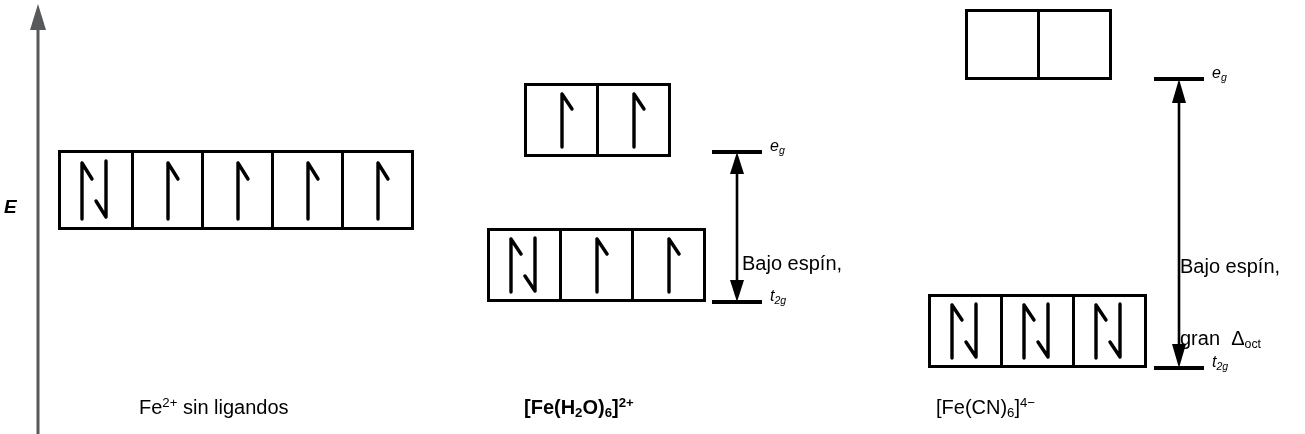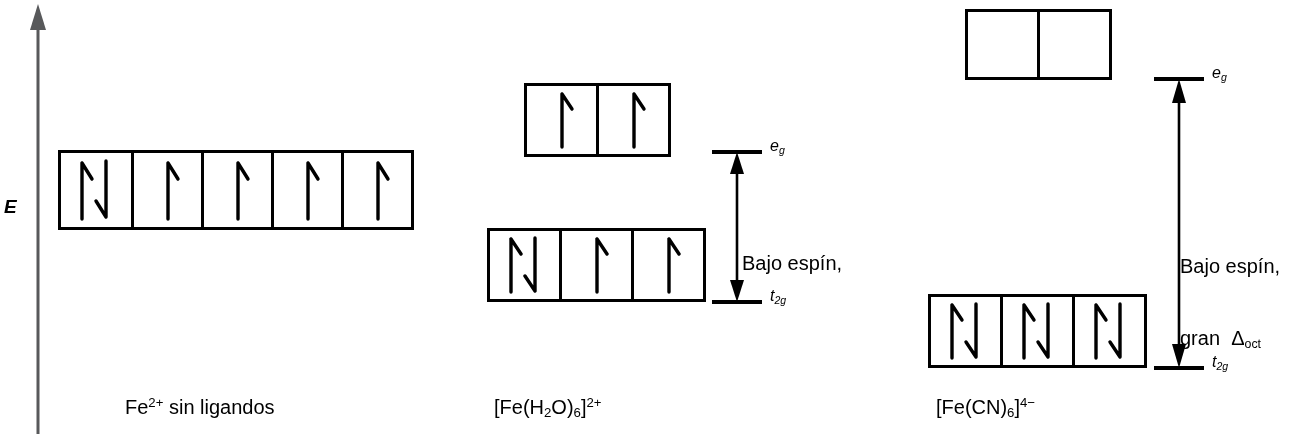--- a/index.html
+++ b/index.html
@@ -116,21 +116,21 @@
 
     <div class="orb-box" style="width:73px;height:80px;">
       <div class="spins">
         <svg width="34" height="66" viewBox="0 0 34 66">
           <path d="M17 62 L17 6 M17 6 L27 22" stroke="#000" stroke-width="3.4" fill="none" stroke-linecap="round"></path>
         </svg>
       </div>
     </div>
   </div>
 
-  <div class="caption" style="left:125px;top:396px;">
+  <div class="caption" style="left:139px;top:396px;">
     <span>Fe</span><sup>2+</sup><span> sin ligandos</span>
   </div>
 
   <div class="box-row" style="left:524px;top:83px;">
     <div class="orb-box" style="width:75px;height:74px;">
       <div class="spins">
         <svg width="34" height="62" viewBox="0 0 34 62">
           <path d="M17 58 L17 5 M17 5 L27 20" stroke="#000" stroke-width="3.4" fill="none" stroke-linecap="round"></path>
         </svg>
       </div>
@@ -183,21 +183,21 @@
     <span>e</span><sub>g</sub>
   </div>
   <div class="lvl-label" style="left:770px;top:288px;">
     <span>t</span><sub>2g</sub>
   </div>
 
   <div class="spin-note" style="left:742px;top:203px;">
     <div>Bajo espín,</div>
   </div>
 
-  <div class="caption" style="left:494px;top:396px;">
+  <div class="caption" style="left:524px;top:396px;font-weight:bold;">
     <span>[Fe(H</span><sub>2</sub><span>O)</span><sub>6</sub><span>]</span><sup>2+</sup>
   </div>
 
   <div class="box-row" style="left:965px;top:9px;">
     <div class="orb-box" style="width:75px;height:71px;"></div>
     <div class="orb-box" style="width:75px;height:71px;"></div>
   </div>
 
   <div class="box-row" style="left:928px;top:294px;">
     <div class="orb-box" style="width:75px;height:74px;">

